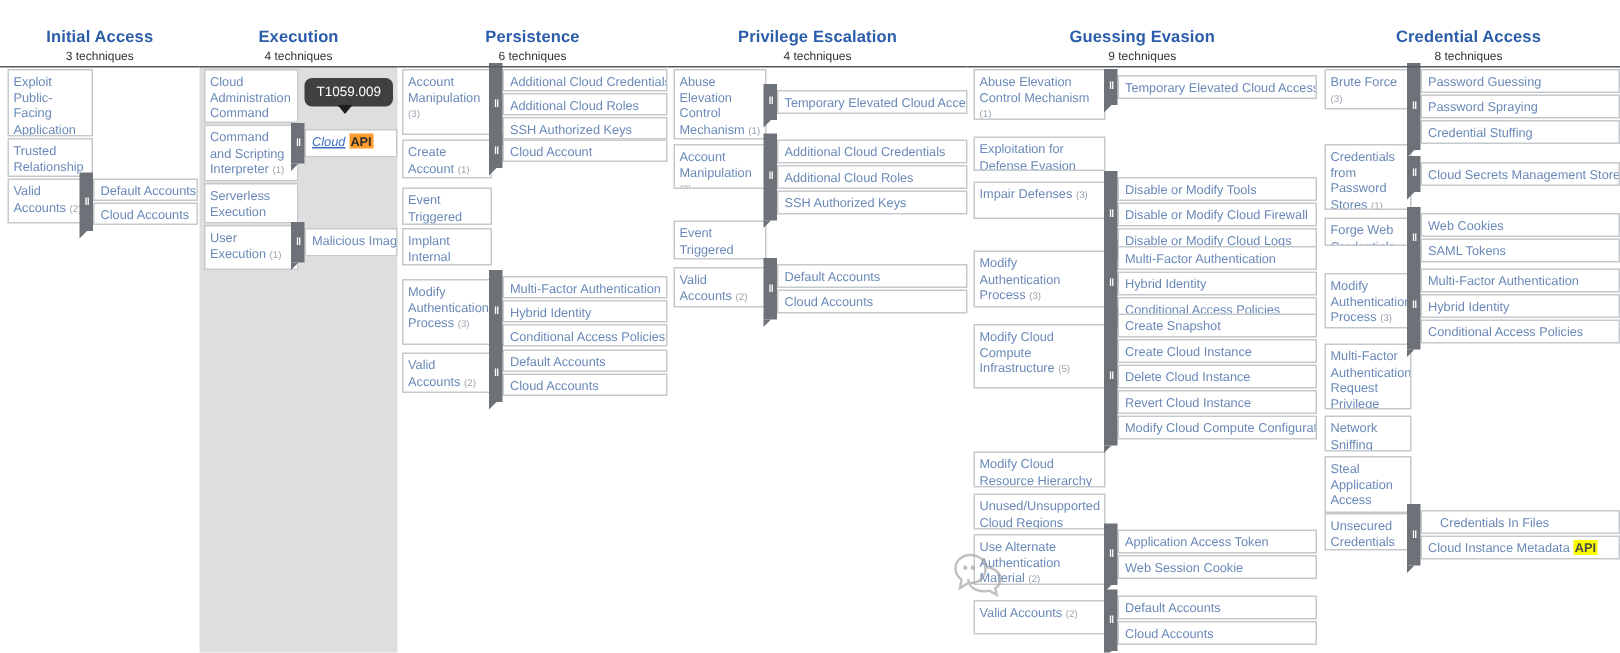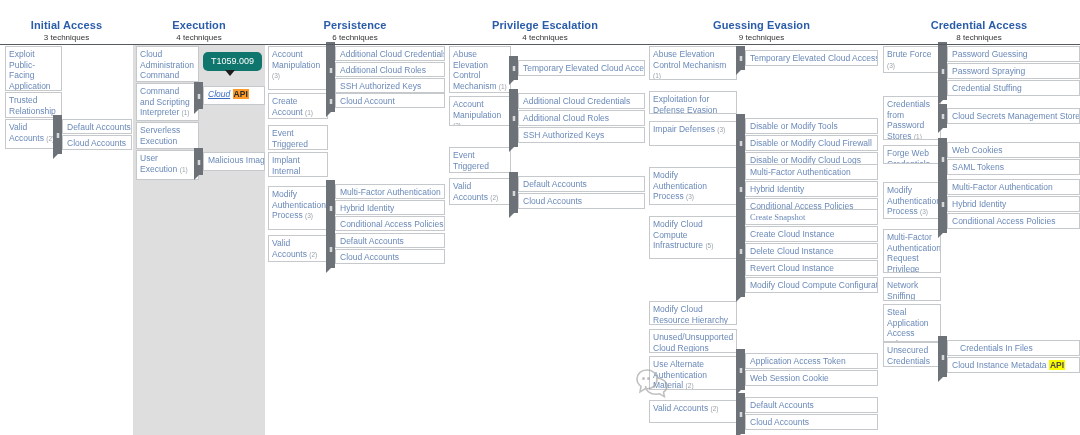--- a/index.html
+++ b/index.html
@@ -134,21 +134,21 @@
     background: #fbfb00;
     color: #4a4a4a;
     font-weight: bold;
     padding: 0 1px;
   }
 
   
   #tooltip {
     position: absolute;
     left: 203px; top: 52px;
-    background: #0f766e;
+    background: #404040;
     color: #ffffff;
     font-size: 9px;
     line-height: 11px;
     padding: 4px 8px;
     border-radius: 5px;
     z-index: 20;
     white-space: nowrap;
   }
   #tooltip::after {
     content: "";
@@ -333,21 +333,21 @@
         </div>
         <div class="conn-tip" style="left: 91px; top: 172px;"></div>
         <div class="sub-cell" style="left: 100px; top: 118px; width: 133px; height: 16px;"><span>Multi-Factor Authentication</span></div>
         <div class="sub-cell" style="left: 100px; top: 135px; width: 133px; height: 16px;"><span>Hybrid Identity</span></div>
         <div class="sub-cell" style="left: 100px; top: 152px; width: 133px; height: 16px;"><span>Conditional Access Policies</span></div>
         <div class="tech-cell" style="left: 4px; top: 170px; width: 88px; height: 43px;"><span>Modify Cloud Compute Infrastructure</span> <span class="cnt">(5)</span></div>
         <div class="connector" style="left: 91px; top: 159px; width: 9px; height: 92px;">
           <span class="bar">‖</span>
         </div>
         <div class="conn-tip" style="left: 91px; top: 251px;"></div>
-        <div class="sub-cell" style="left: 100px; top: 163px; width: 133px; height: 16px; font-family: Liberation Serif, serif;"><span>Create Snapshot</span></div>
+        <div class="sub-cell" style="left: 100px; top: 163px; width: 133px; height: 16px;"><span>Create Snapshot</span></div>
         <div class="sub-cell" style="left: 100px; top: 180px; width: 133px; height: 16px;"><span>Create Cloud Instance</span></div>
         <div class="sub-cell" style="left: 100px; top: 197px; width: 133px; height: 16px;"><span>Delete Cloud Instance</span></div>
         <div class="sub-cell" style="left: 100px; top: 214px; width: 133px; height: 16px;"><span>Revert Cloud Instance</span></div>
         <div class="sub-cell" style="left: 100px; top: 231px; width: 133px; height: 16px;"><span>Modify Cloud Compute Configurations</span></div>
         <div class="tech-cell" style="left: 4px; top: 255px; width: 88px; height: 24px;"><span>Modify Cloud Resource Hierarchy</span></div>
         <div class="tech-cell" style="left: 4px; top: 283px; width: 88px; height: 24px;"><span>Unused/Unsupported Cloud Regions</span></div>
         <div class="tech-cell" style="left: 4px; top: 310px; width: 88px; height: 34px;"><span>Use Alternate Authentication Material</span> <span class="cnt">(2)</span></div>
         <div class="connector" style="left: 91px; top: 303px; width: 9px; height: 41px;">
           <span class="bar">‖</span>
         </div>

